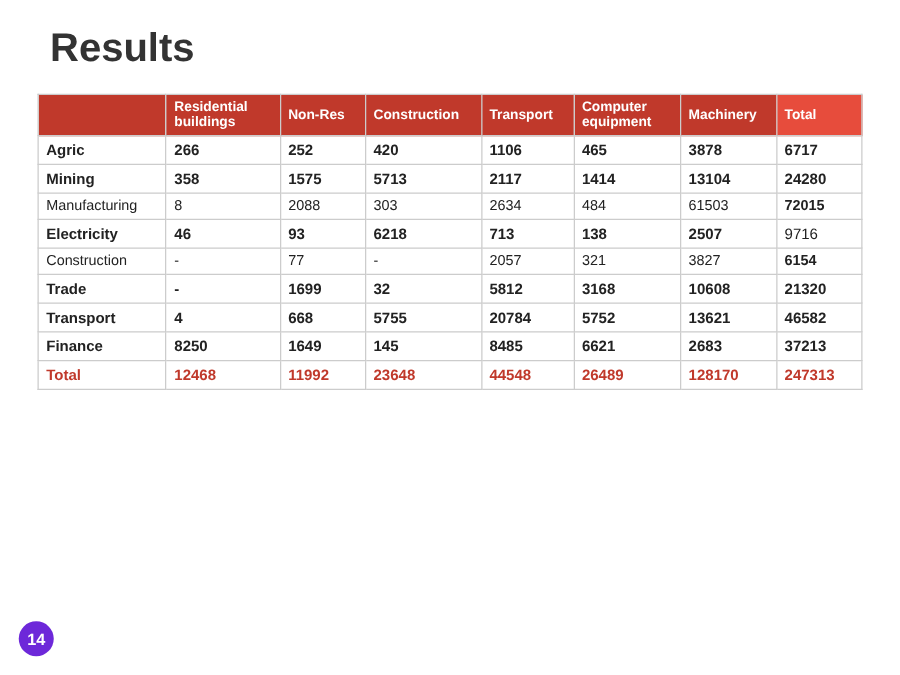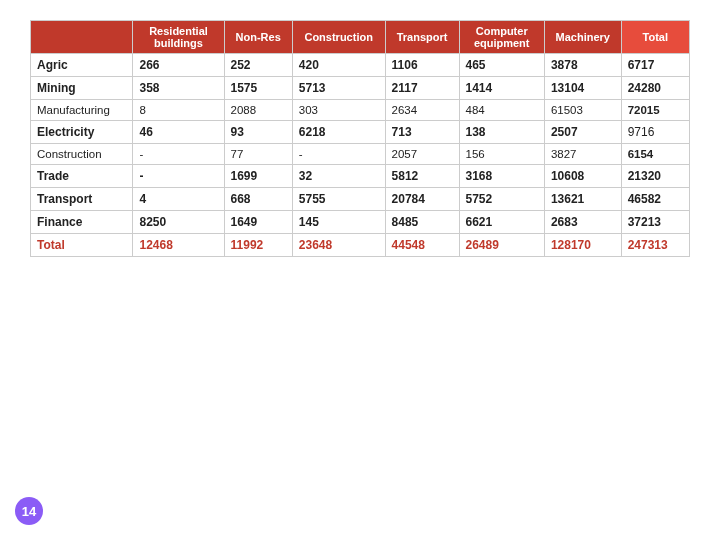--- a/index.html
+++ b/index.html
@@ -34,21 +34,20 @@
       padding: 4px 6px;
       text-align: left;
       vertical-align: middle;
     }
     
     thead tr th {
       background: #c0392b;
       color: #fff;
       font-weight: bold;
       font-size: 11px;
-      text-align: center;
     }
     thead tr th:first-child {
       background: #c0392b;
     }
     thead tr th.total-col {
       background: #e74c3c;
       font-weight: bold;
     }
     
     tbody tr td {
@@ -65,21 +64,21 @@
     
     .row-total td {
       font-weight: bold;
       color: #c0392b;
     }
     
     .page-num {
       position: absolute;
       bottom: 15px;
       left: 15px;
-      background: #8b5cf6;
+      background: #6d28d9;
       color: #fff;
       width: 28px;
       height: 28px;
       border-radius: 50%;
       display: flex;
       align-items: center;
       justify-content: center;
       font-size: 13px;
       font-weight: bold;
     }
@@ -88,20 +87,21 @@
       color: #222;
     }
     .row-total td.total-val {
       color: #c0392b;
     }
   </style>
 </head>
 <body>
 
 <div class="page">
+  <h1>Results</h1>
 
   <table>
     <thead>
       <tr>
         <th style="background:#c0392b; width:90px;"></th>
         <th style="width:80px;">
           <span>Residential buildings</span>
         </th>
         <th style="width:60px;">
           <span>Non-Res</span>
@@ -163,21 +163,21 @@
           <td>138</td>
           <td>2507</td>
           <td class="total-val" style="font-weight: normal; margin-left: 25px;">9716</td>
         </tr>
         <tr class="row-normal">
           <td>Construction</td>
           <td>-</td>
           <td>77</td>
           <td>-</td>
           <td>2057</td>
-          <td>156</td>
+          <td>321</td>
           <td>3827</td>
           <td class="total-val" style="font-weight: bold;">6154</td>
         </tr>
         <tr class="row-bold">
           <td>Trade</td>
           <td>-</td>
           <td>1699</td>
           <td>32</td>
           <td>5812</td>
           <td>3168</td>

